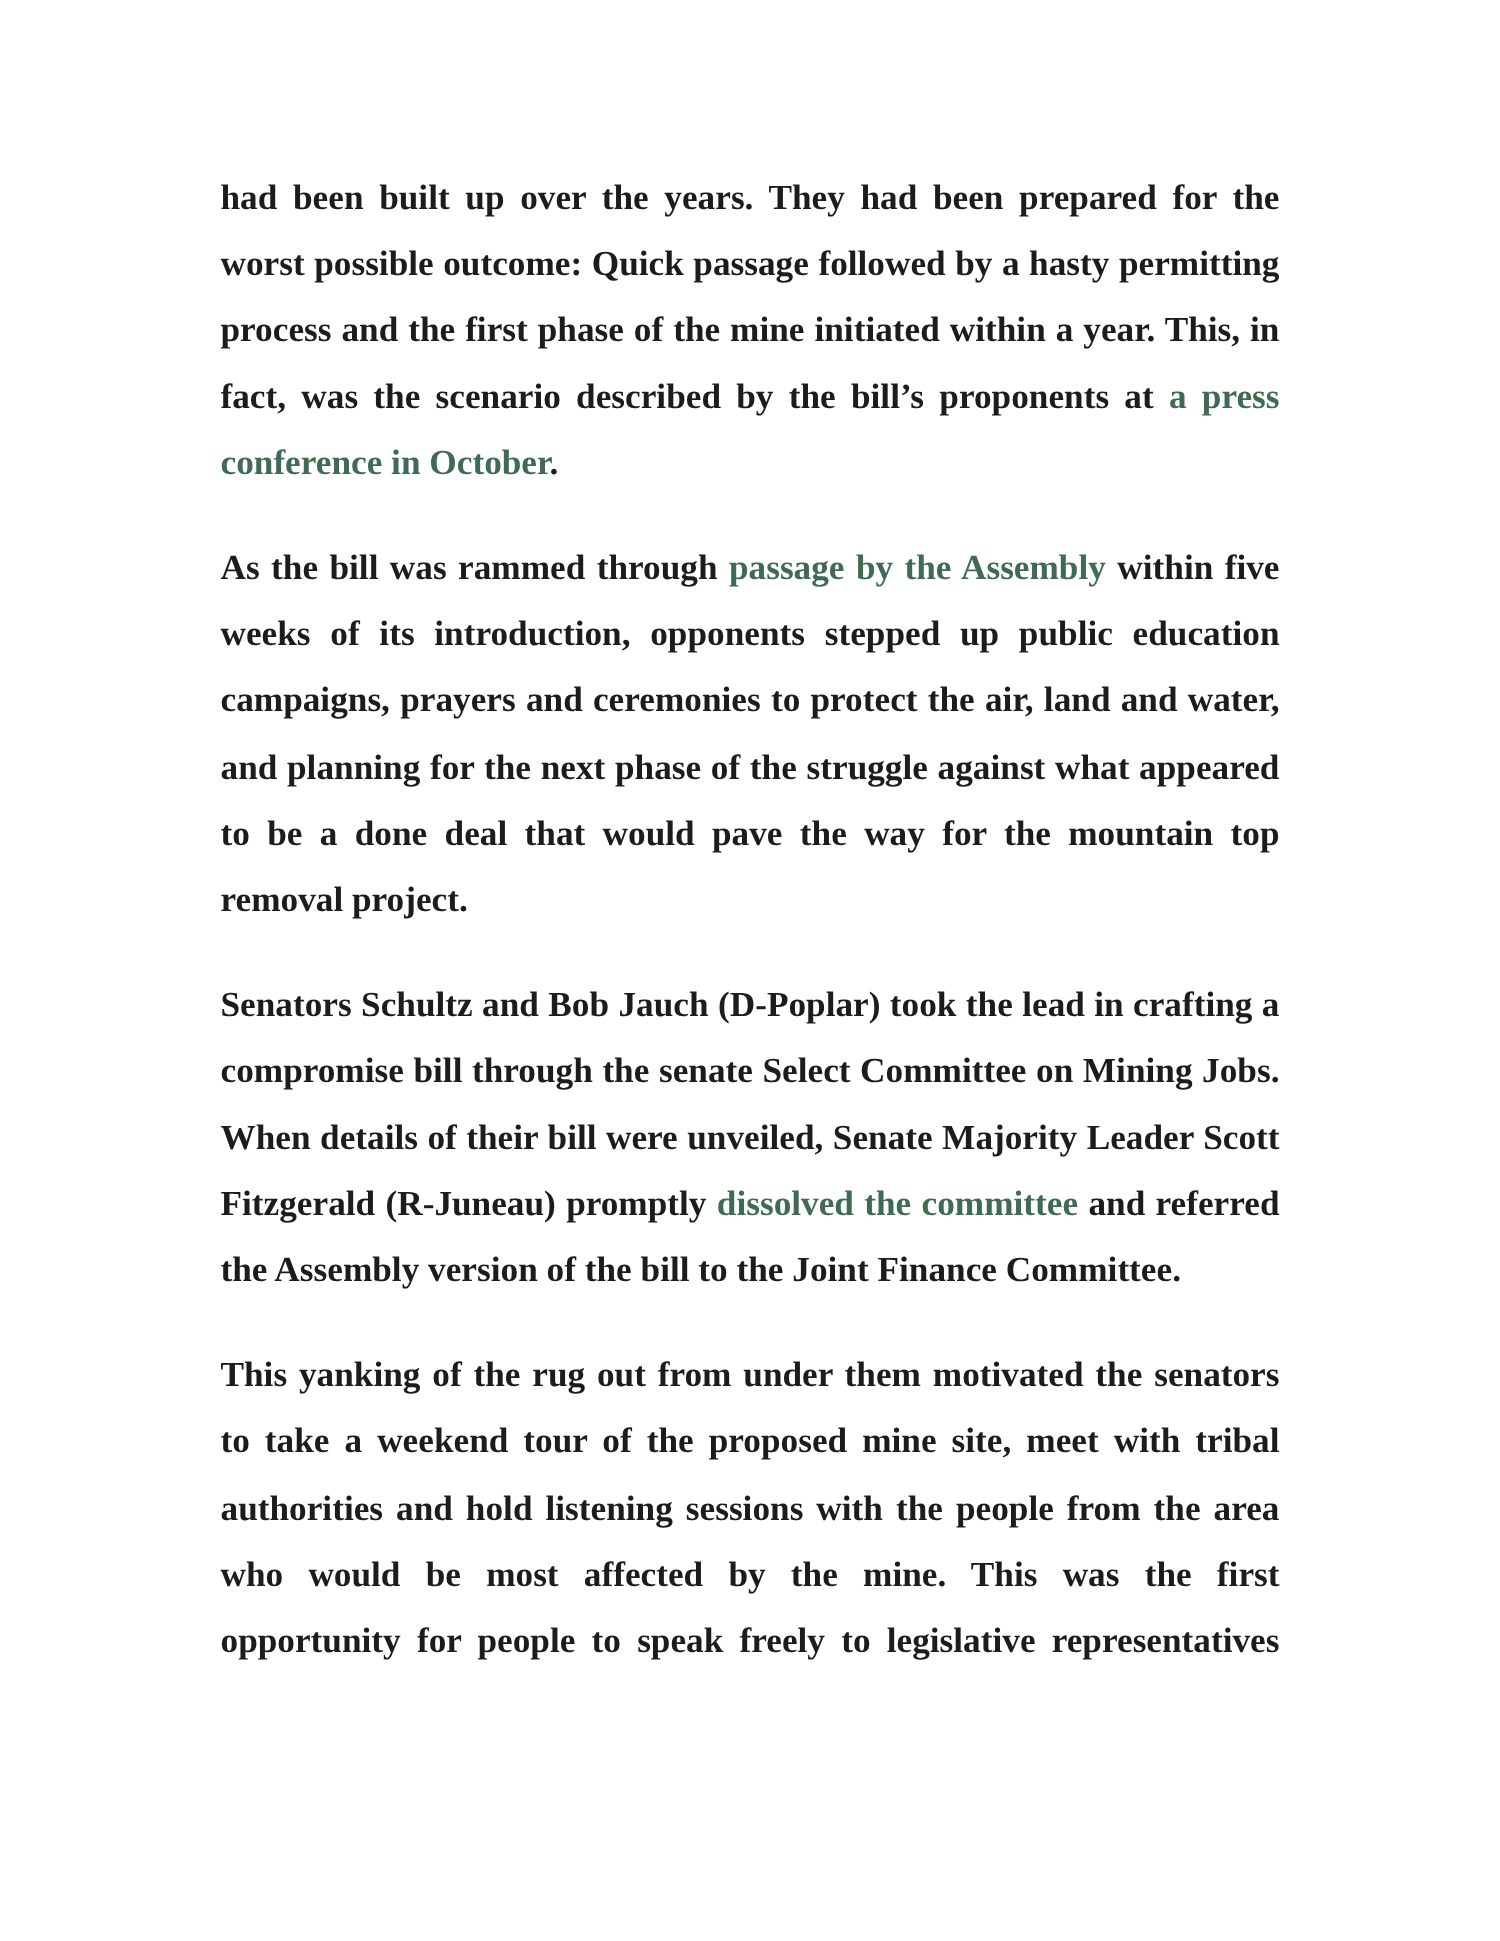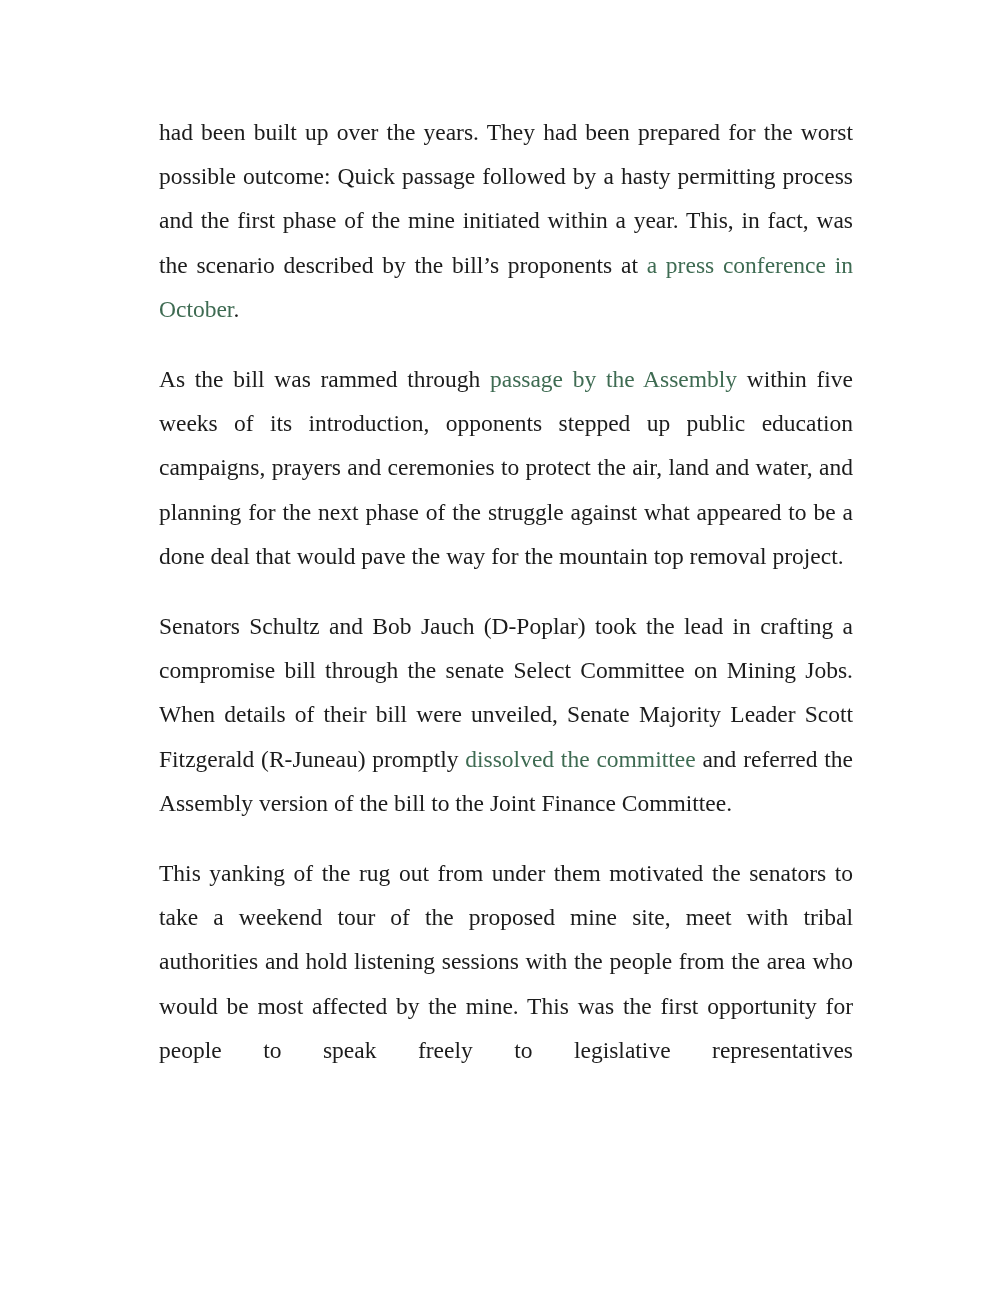--- a/index.html
+++ b/index.html
@@ -8,21 +8,21 @@
     position: absolute;
     left: 147px;
     top: 110px;
     width: 706px;
     font-family: "Liberation Serif", "DejaVu Serif", serif;
     font-size: 23.5px;
     line-height: 44.2px;
     color: #1c1c1c;
     text-align: justify;
   }
-  .para { margin: 0 0 26px 12px; }
+  .para { margin: 0 0 26px 0; font-weight: bold; }
   .link { color: #3e6b52; text-decoration: none; cursor: pointer; }
 </style>
 </head>
 <body>
 
 <div class="page">
   <p class="para"><span>had been built up over the years. They had been prepared for the worst possible outcome: Quick passage followed by a hasty permitting process and the first phase of the mine initiated within a year. This, in fact, was the scenario described by the bill’s proponents at </span><a class="link">a press conference in October</a><span>.</span></p>
 
   <p class="para"><span>As the bill was rammed through </span><a class="link">passage by the Assembly</a><span> within five weeks of its introduction, opponents stepped up public education campaigns, prayers and ceremonies to protect the air, land and water, and planning for the next phase of the struggle against what appeared to be a done deal that would pave the way for the mountain top removal project.</span></p>
 

